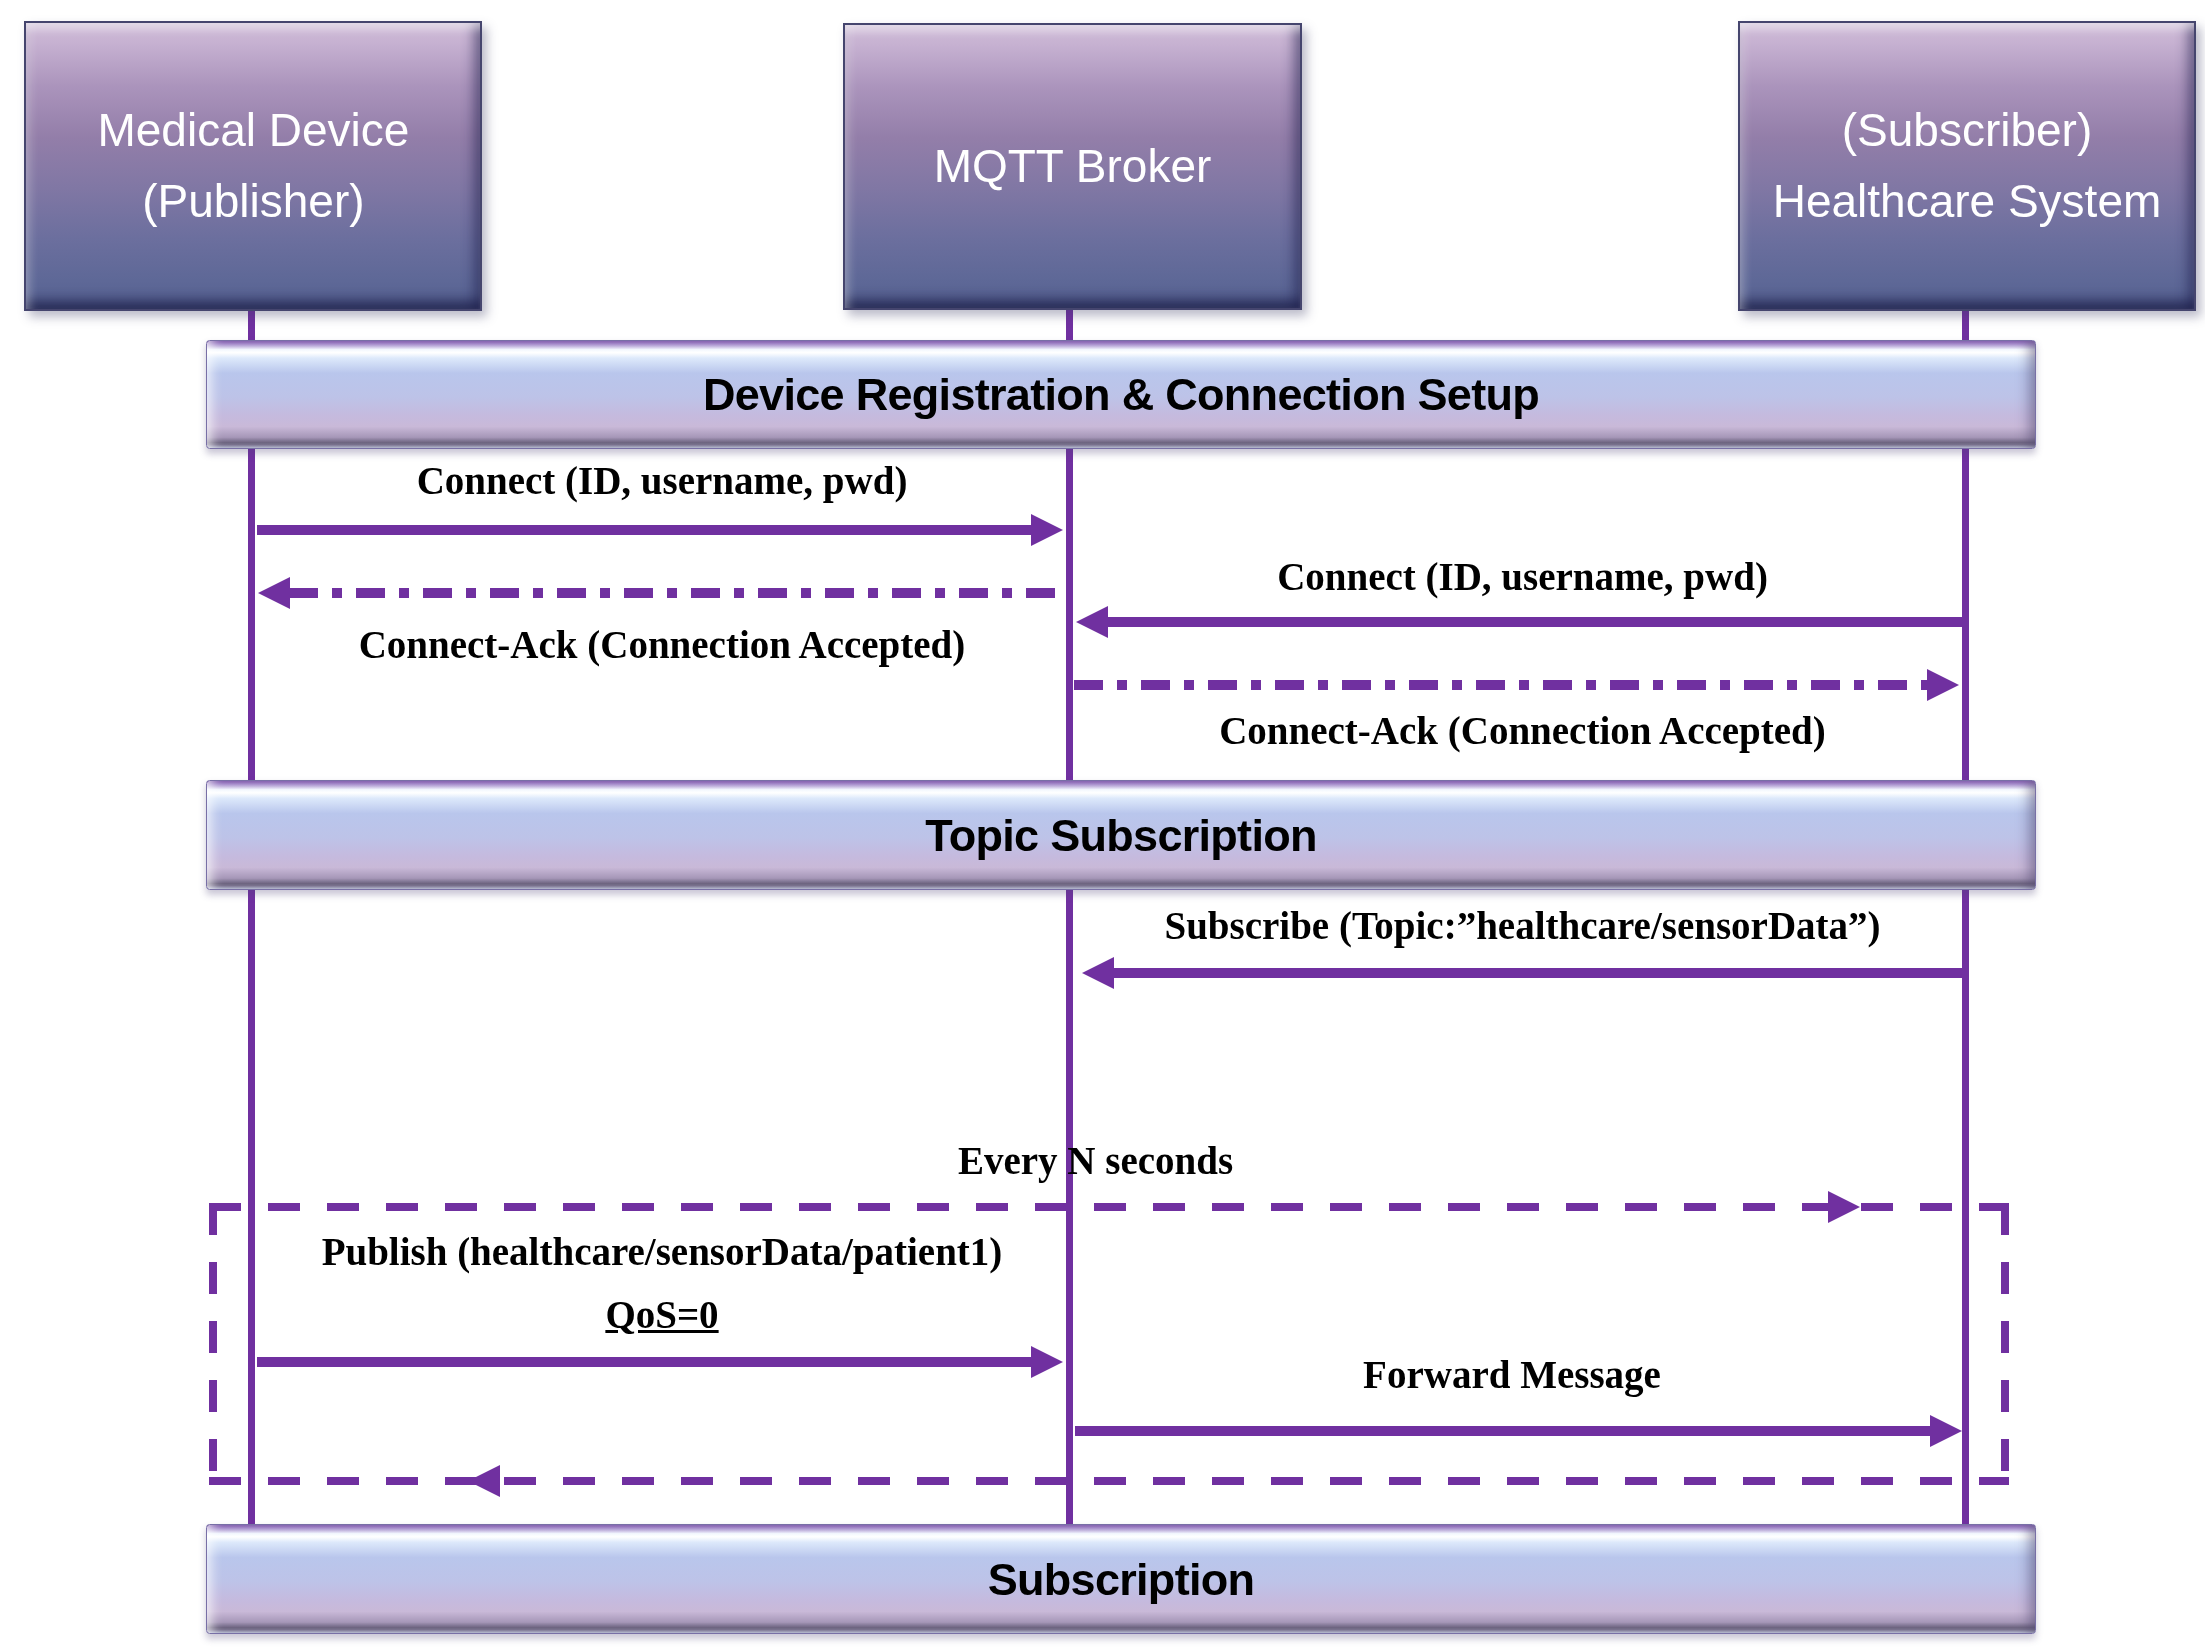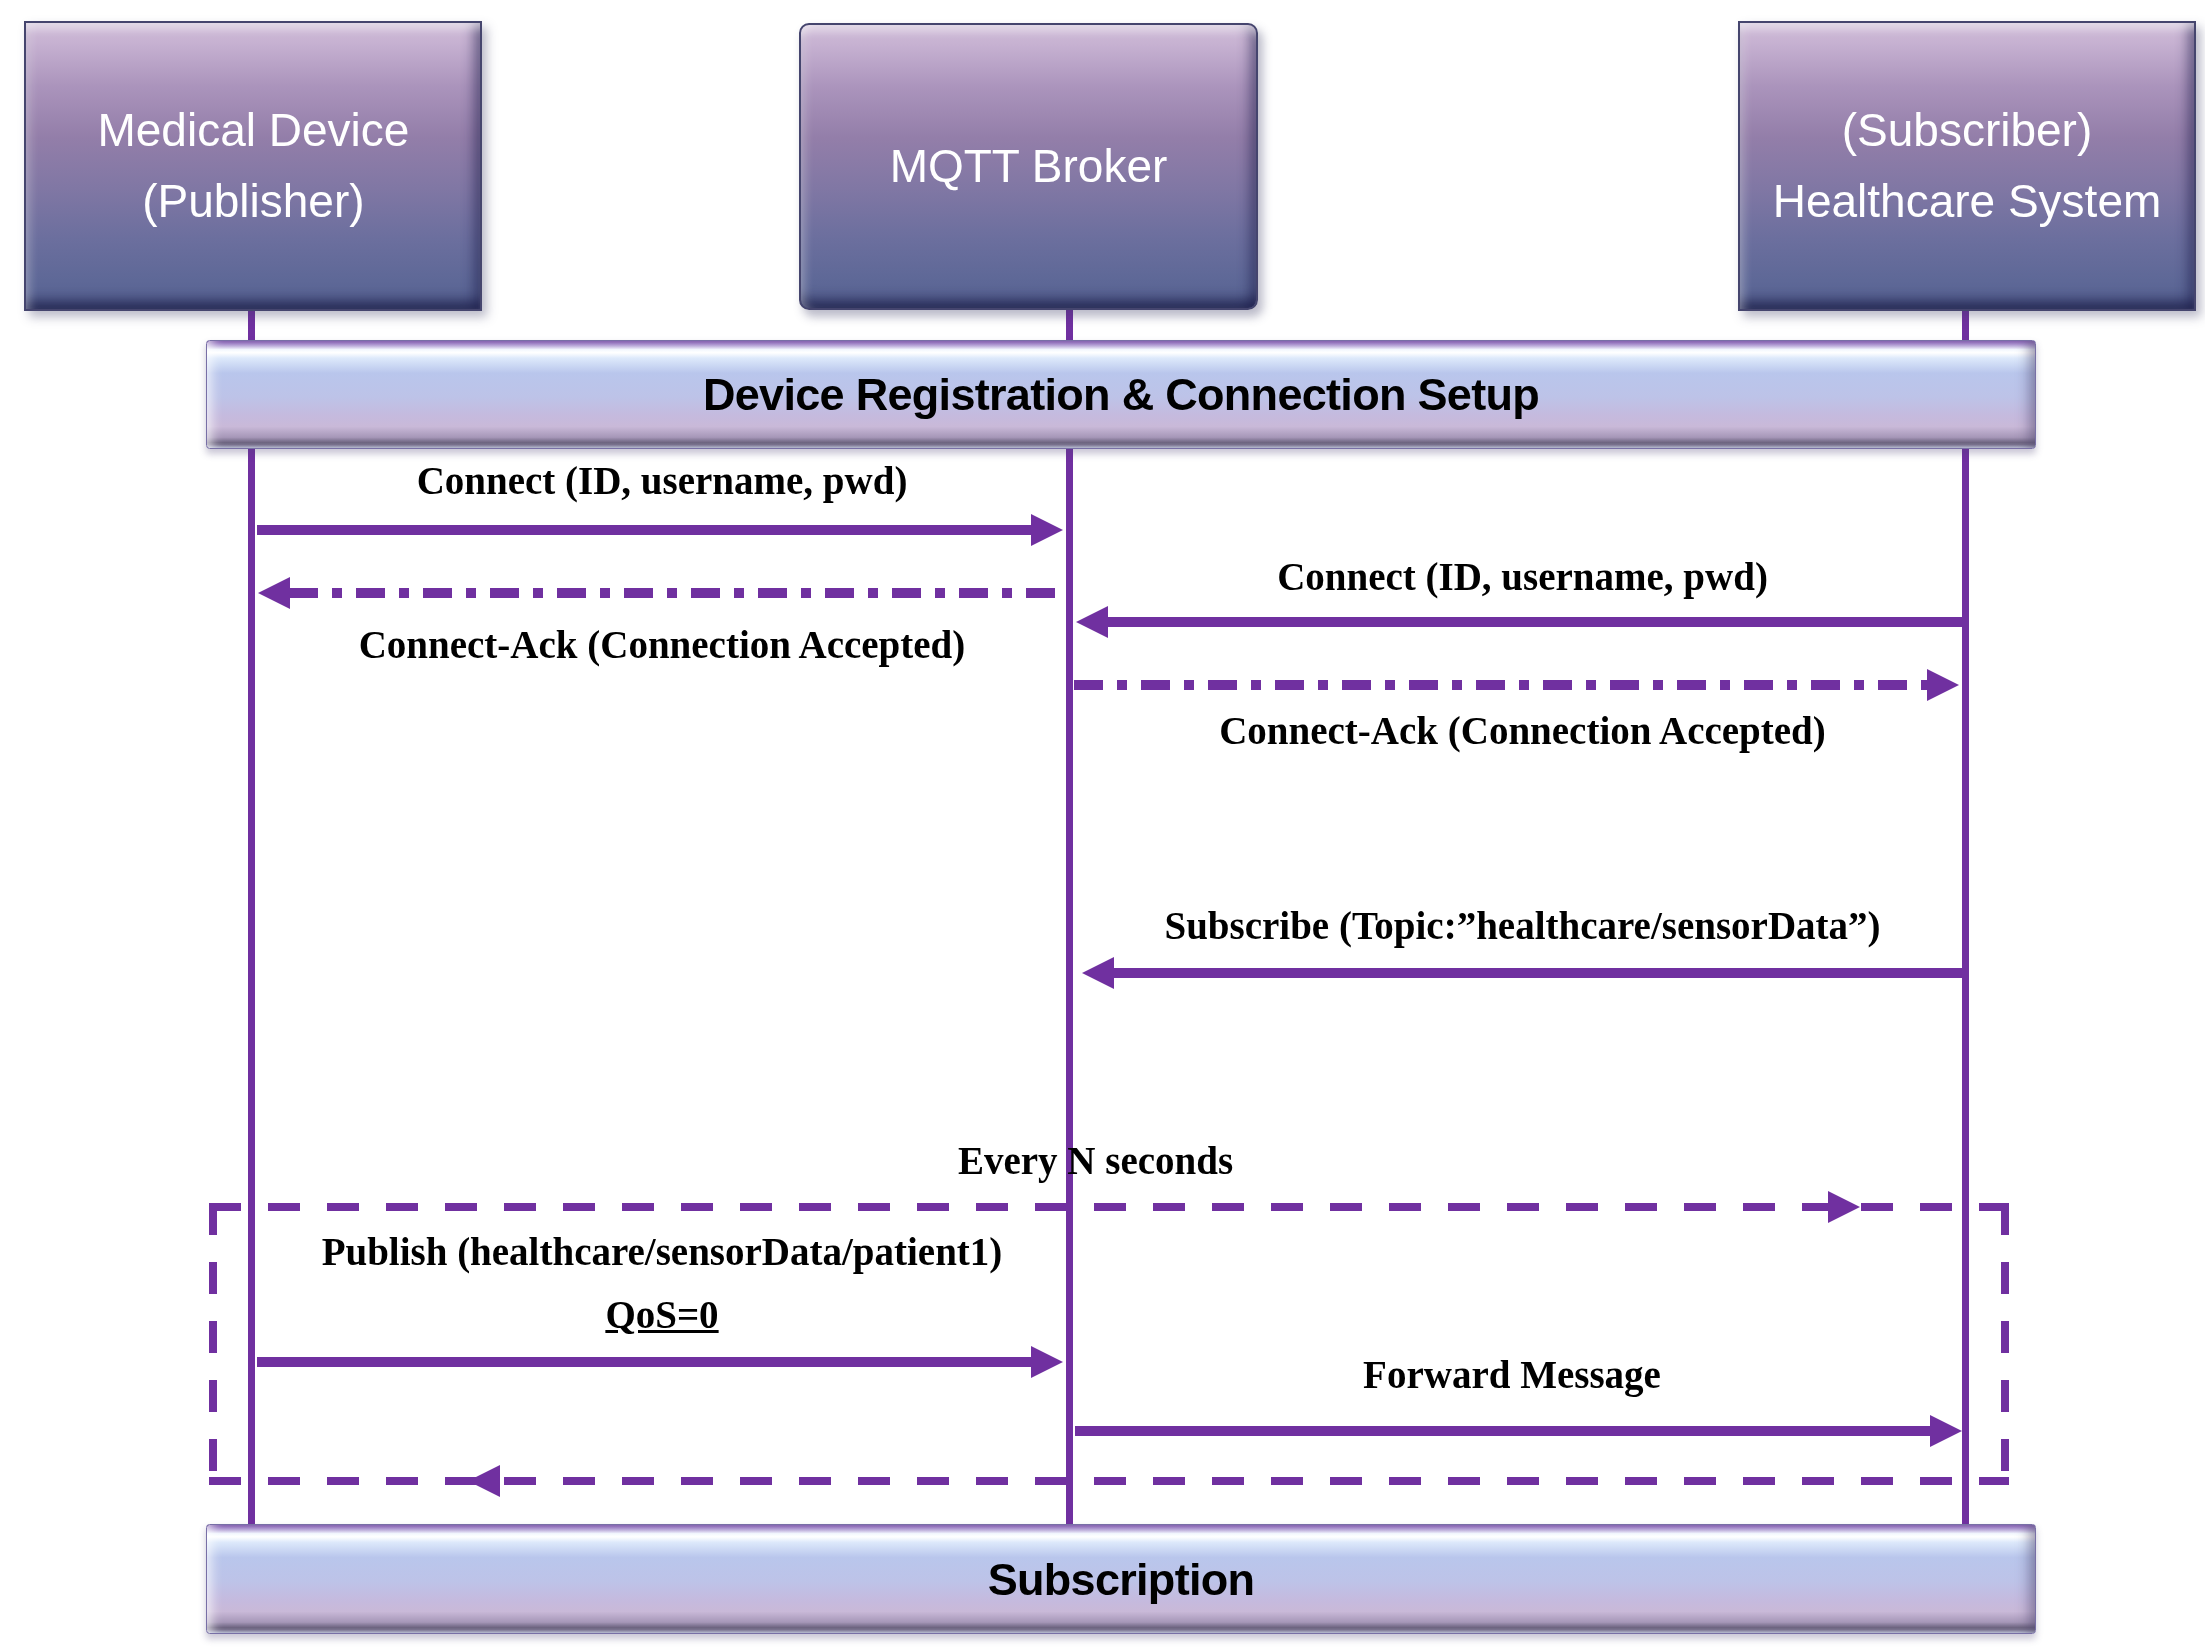--- a/index.html
+++ b/index.html
@@ -78,21 +78,21 @@
 <div class="stage">
 
   <div class="lifeline" style="left:248px;top:306px;height:1222px;"></div>
   <div class="lifeline" style="left:1066px;top:306px;height:1222px;"></div>
   <div class="lifeline" style="left:1962px;top:306px;height:1222px;"></div>
 
   <div class="actor" style="left:24.4px;top:21px;width:454px;height:286px;">
     <span>Medical Device</span>
     <span>(Publisher)</span>
   </div>
-  <div class="actor" style="left:799px;top:23px;width:455px;height:283px;border-radius:10px;">
+  <div class="actor" style="left:843px;top:23px;width:455px;height:283px;">
     <span>MQTT Broker</span>
   </div>
   <div class="actor" style="left:1738px;top:21px;width:454px;height:286px;">
     <span>(Subscriber)</span>
     <span>Healthcare System</span>
   </div>
 
   <div class="band" style="top:340px;height:107px;">
     <span class="band-title">Device Registration &amp; Connection Setup</span>
   </div>
@@ -102,20 +102,23 @@
 
   <div class="arrow dashdot head-left" style="left:289px;top:588px;width:776px;"></div>
   <div class="msg" style="left:257px;top:623px;width:810px;">Connect-Ack (Connection Accepted)</div>
 
   <div class="msg" style="left:1079px;top:555px;width:887px;">Connect (ID, username, pwd)</div>
   <div class="arrow head-left" style="left:1107px;top:617px;width:858px;"></div>
 
   <div class="arrow dashdot head-right" style="left:1074px;top:680px;width:854px;"></div>
   <div class="msg" style="left:1079px;top:709px;width:887px;">Connect-Ack (Connection Accepted)</div>
 
+  <div class="band" style="top:780px;height:108px;">
+    <span class="band-title">Topic Subscription</span>
+  </div>
 
   <div class="msg" style="left:1079px;top:904px;width:887px;">Subscribe (Topic:”healthcare/sensorData”)</div>
   <div class="arrow head-left" style="left:1113px;top:968px;width:852px;"></div>
 
 
   <div class="msg" style="left:886px;top:1139px;width:419px;">Every N seconds</div>
 
   <div class="dash-h" style="left:209px;top:1203px;width:1800px;"></div>
   <div class="dash-h" style="left:209px;top:1477px;width:1800px;"></div>
   <div class="dash-v" style="left:209px;top:1203px;height:283px;"></div>

